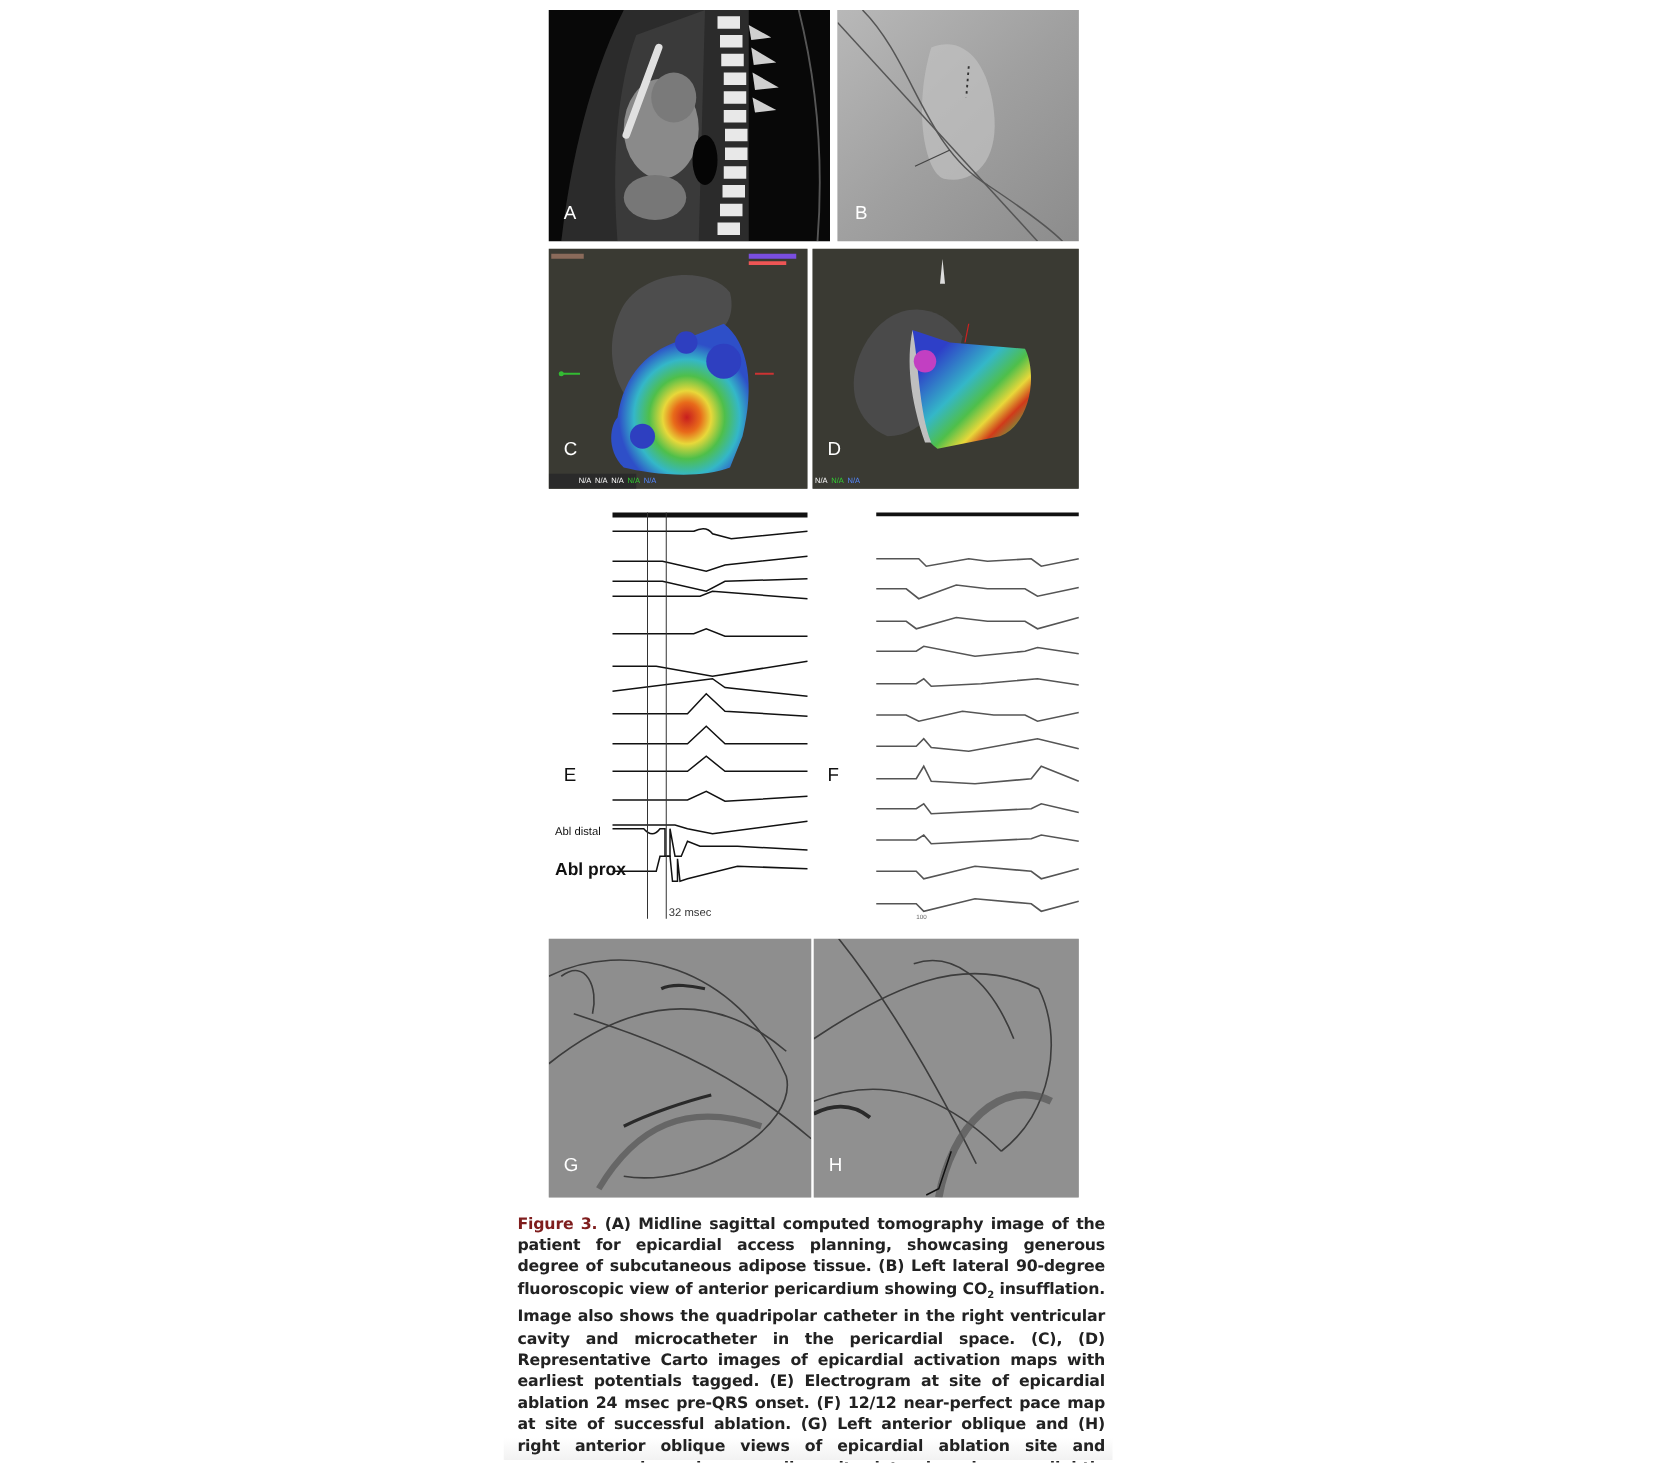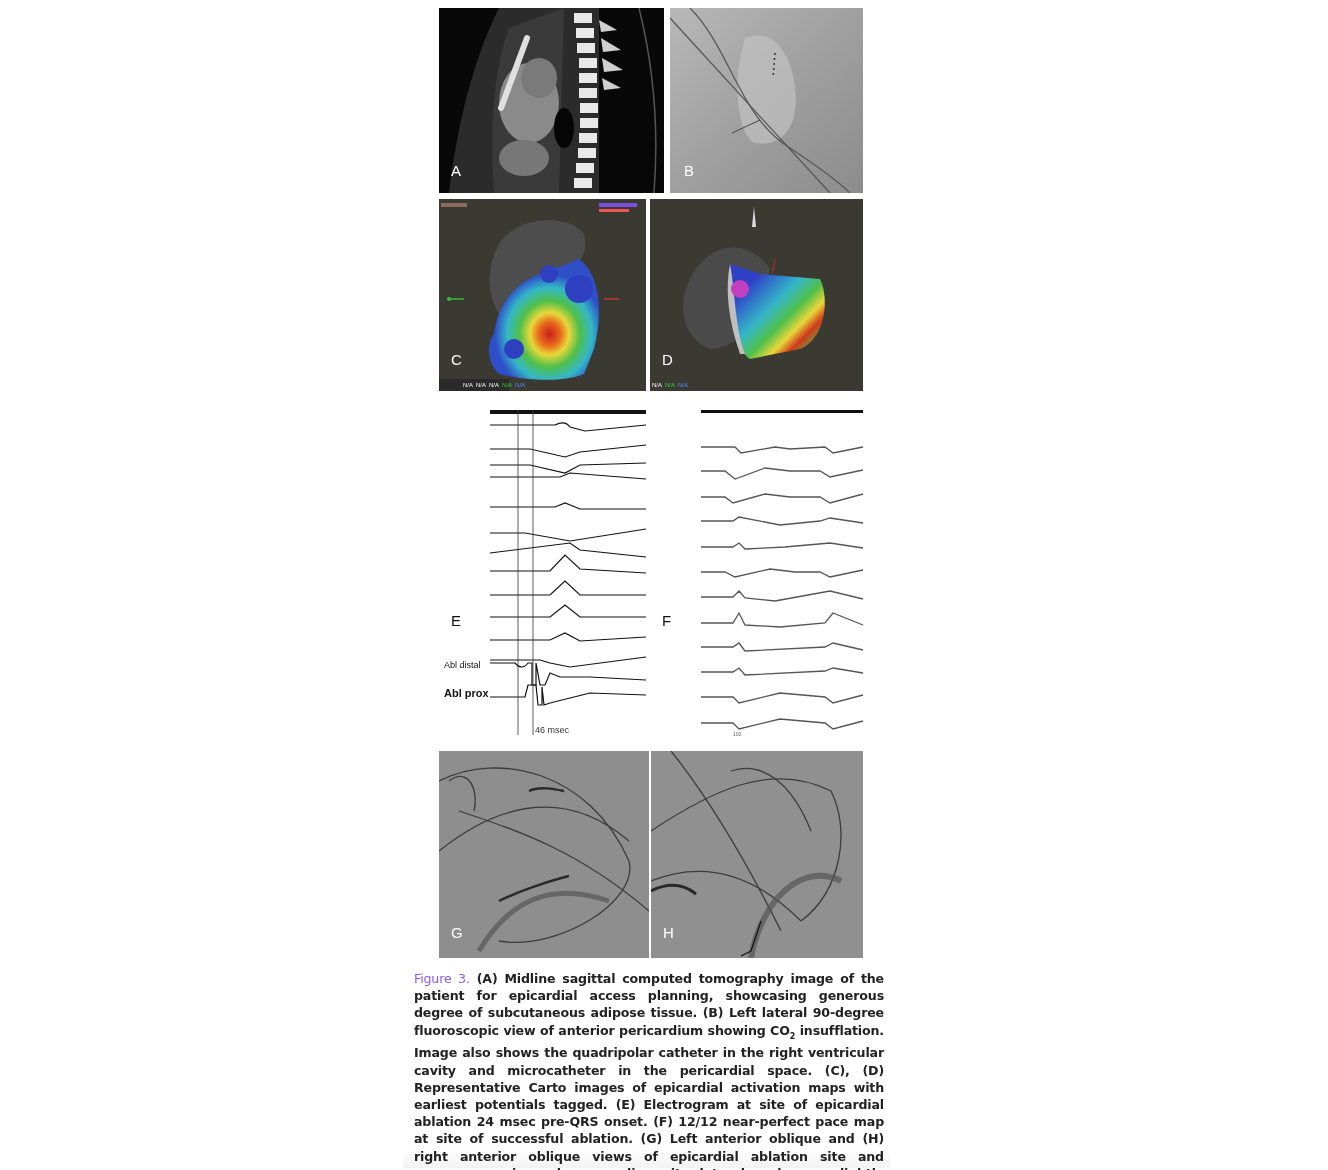--- a/index.html
+++ b/index.html
@@ -3,21 +3,21 @@
 <meta charset="utf-8">
 <style>
   html, body { margin:0; padding:0; background:#ffffff; }
   body { width:1328px; height:1170px; position:relative; overflow:hidden; font-family:"DejaVu Sans", sans-serif; }
   .page { position:absolute; left:403px; top:0; width:487px; height:1167px; background:#ffffff; }
   .page-shadow { position:absolute; left:403px; top:1150px; width:487px; height:18px; background:linear-gradient(#ffffff,#f2f2f2); }
   .panel { position:absolute; overflow:hidden; }
   .panel-label { position:absolute; color:#ffffff; font-size:15px; font-family:"Liberation Sans", sans-serif; }
   .ecg-label { position:absolute; color:#111; font-family:"Liberation Sans", sans-serif; }
   .caption { position:absolute; left:414px; top:970px; width:470px; font-size:12.6px; line-height:17.2px; color:#222; font-family:"DejaVu Sans", sans-serif; font-weight:bold; text-align:justify; letter-spacing:-0.15px; }
-  .caption .fig-label { color:#8b5cf6; font-weight:normal; }
+  .caption .fig-label { color:#7f1d1d; font-weight:bold; }
   .caption sub { font-size:8px; }
 </style>
 </head>
 <body>
 
 <div class="page"></div>
 <div class="page-shadow"></div>
 
 <div class="panel" style="left:439px;top:8px;width:225px;height:185px;background:#0a0a0a;">
   <svg width="225" height="185">
@@ -155,22 +155,22 @@
       <path d="M50,212 L110,212 L125,200 L140,212 L206,212"></path>
       <path d="M50,235 L110,235 L125,228 L140,236 L206,232"></path>
       <path d="M50,255 L100,255 L110,258 L130,262 L206,252"></path>
       <path d="M50,258 L75,258 Q82,266 88,258 L92,258 L92,280 L96,280 L96,258 L100,280 L105,280 L110,268 L120,272 L150,272 L206,275"></path>
       <path d="M50,292 L85,292 L88,280 L96,280 L98,300 L102,300 L102,282 L104,300 L110,298 L150,288 L206,290"></path>
     </g>
     <path d="M78,5 L78,330 M93,5 L93,330" stroke="#333" stroke-width="0.8"></path>
   </svg>
   <span class="ecg-label" style="left:11px;top:207px;font-size:15px;">E</span>
   <span class="ecg-label" style="left:4px;top:255px;font-size:9px;font-weight:normal;">Abl distal</span>
-  <span class="ecg-label" style="left:4px;top:282px;font-size:11px;font-weight:bold;">Abl prox</span>
-  <span class="ecg-label" style="left:95px;top:320px;font-size:9px;color:#333;">46 msec</span>
+  <span class="ecg-label" style="left:4px;top:282px;font-size:14px;font-weight:bold;">Abl prox</span>
+  <span class="ecg-label" style="left:95px;top:320px;font-size:9px;color:#333;">32 msec</span>
 </div>
 
 <div class="panel" style="left:655px;top:405px;width:215px;height:335px;background:#fff;overflow:visible;">
   <svg width="215" height="335" style="position:absolute;left:0;top:0;">
     <rect x="46" y="5" width="162" height="3" fill="#111"></rect>
     <g stroke="#555" stroke-width="1.3" fill="none">
       <path d="M46,42 L80,42 L86,48 L120,42 L135,44 L170,42 L178,48 L208,42"></path>
       <path d="M46,66 L70,66 L80,74 L110,63 L135,66 L165,66 L175,72 L208,65"></path>
       <path d="M46,92 L70,92 L78,98 L110,89 L135,92 L165,92 L175,98 L208,89"></path>
       <path d="M46,116 L78,116 L84,112 L125,120 L165,116 L175,113 L208,118"></path>

